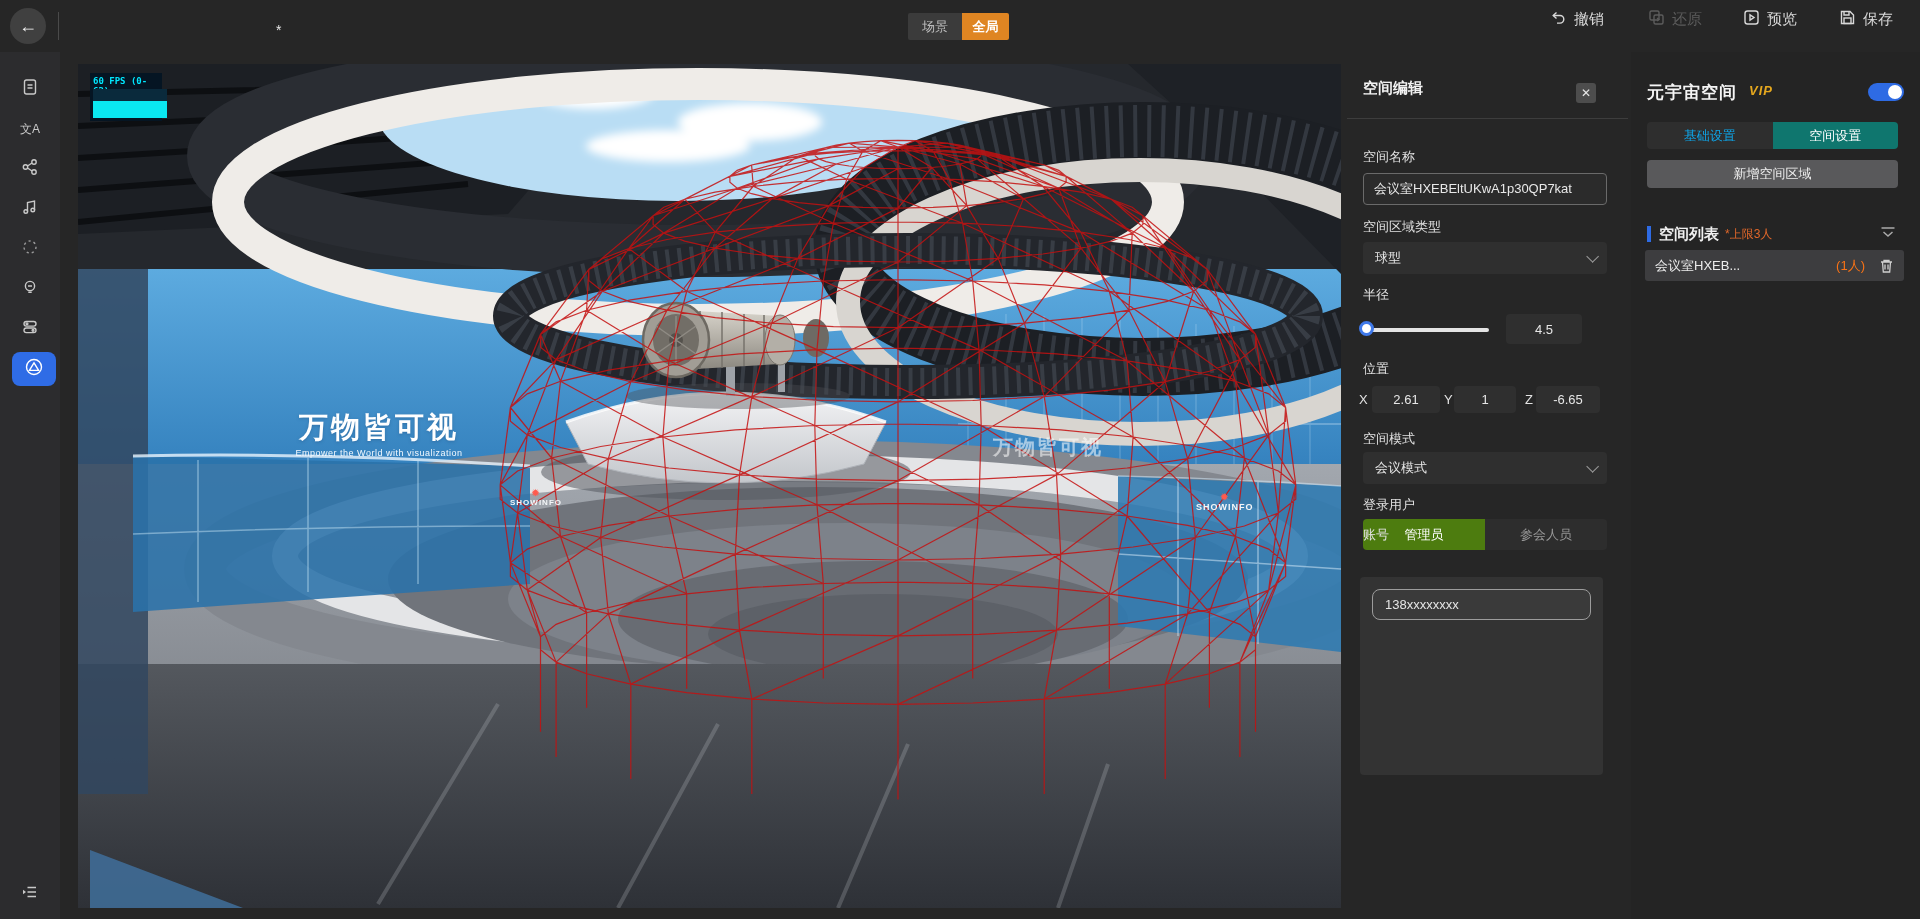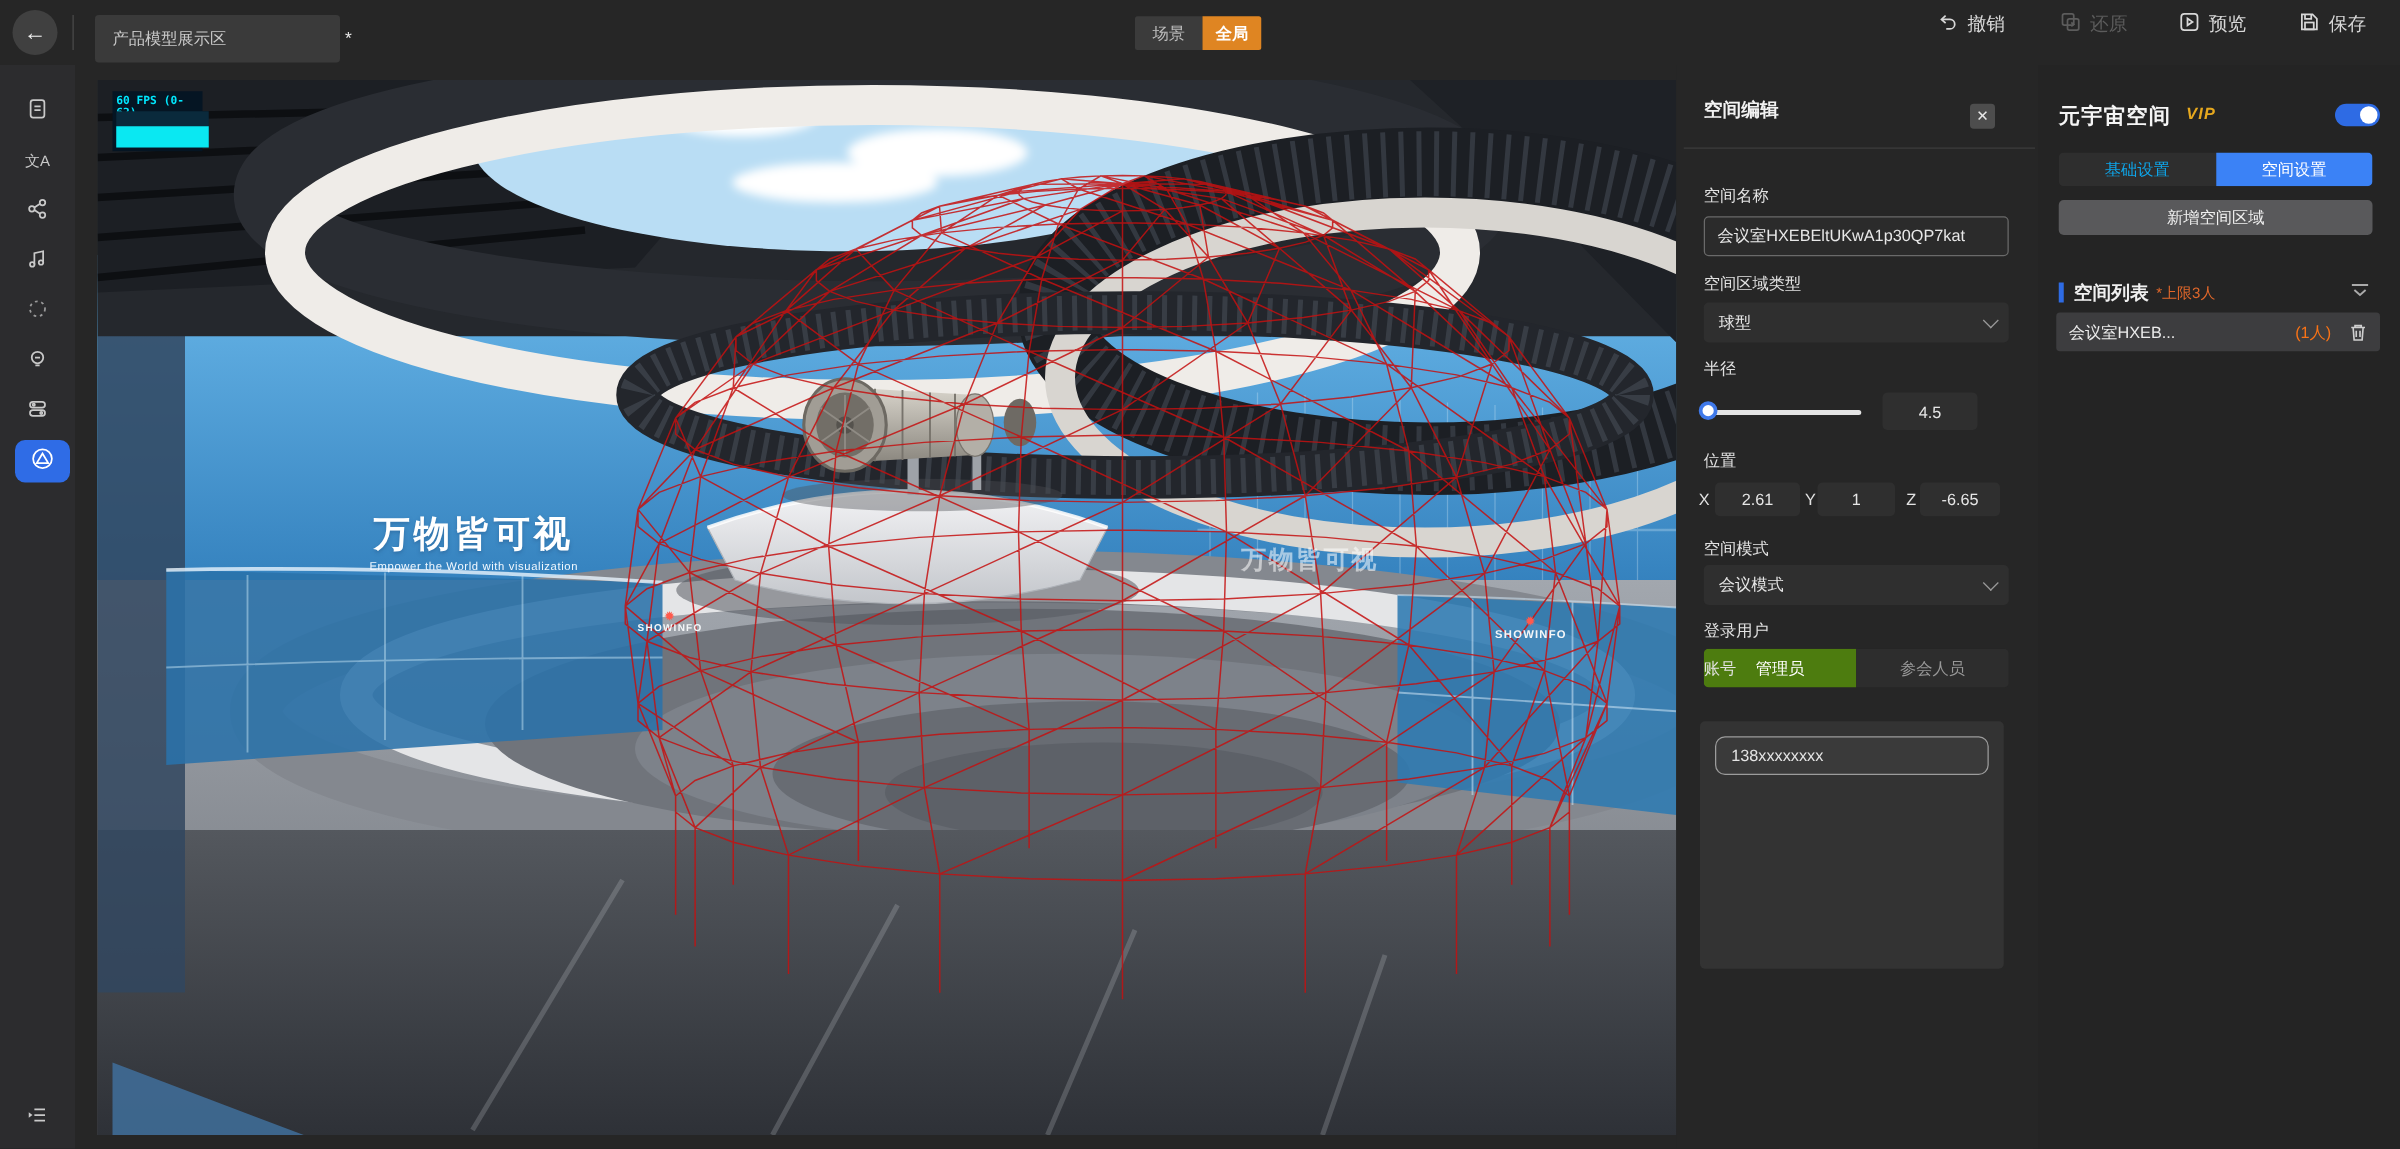--- a/index.html
+++ b/index.html
@@ -93,21 +93,21 @@
   #meta-panel { position:absolute; left:1631px; top:52px; width:289px; height:867px; background:#242424; }
   .mp { position:absolute; }
   #mp-title { left:16px; top:29px; font-size:17px; font-weight:bold; color:#f5f5f5; letter-spacing:1px; }
   #mp-vip { left:118px; top:31px; font-size:13px; font-weight:bold; font-style:italic; color:#e6a81e; letter-spacing:1px; }
   #mp-toggle { left:237px; top:31px; width:36px; height:18px; border-radius:9px; background:#2e6be4; cursor:pointer; }
   #mp-toggle::after { content:""; position:absolute; right:2px; top:2px; width:14px; height:14px;
     border-radius:50%; background:#ffffff; }
   #mp-tabs { left:16px; top:70px; width:251px; height:27px; display:flex; border-radius:4px; overflow:hidden; }
   #mp-tabs > div { width:50%; display:flex; align-items:center; justify-content:center; font-size:13px; cursor:pointer; }
   #mp-tab-basic { background:#2e2e2e; color:#0ea5e9; }
-  #mp-tab-space { background:#3b82f6; color:#ffffff; }
+  #mp-tab-space { background:#0f766e; color:#ffffff; }
   #mp-add-btn { left:16px; top:108px; width:251px; height:28px; background:#59595b; border:none;
     border-radius:4px; color:#f0f0f0; font-size:13px; cursor:pointer; font-family:"Liberation Sans",sans-serif; }
   #mp-list-header { left:16px; top:172px; width:251px; height:20px; display:flex; align-items:center; }
   #mp-list-bar { width:4px; height:16px; background:#2e6be4; margin-right:8px; }
   #mp-list-title { font-size:15px; font-weight:bold; color:#f0f0f0; }
   #mp-list-limit { font-size:12px; color:#e0672a; margin-left:6px; }
   #mp-collapse { position:absolute; right:2px; top:2px; cursor:pointer; }
   #mp-collapse svg { stroke:#aaaaaa; fill:none; stroke-width:1.5; }
   #mp-item { left:14px; top:198px; width:259px; height:31px; background:#3d3d3f; border-radius:3px;
     display:flex; align-items:center; padding:0 10px; cursor:pointer; }
@@ -117,21 +117,20 @@
   #mp-item-trash svg { stroke:#cfcfcf; fill:none; stroke-width:1.3; }
 </style>
 </head>
 <body>
 
 <div id="app">
 
   <div id="topbar">
     <div id="back-btn">←</div>
     <div id="topbar-sep"></div>
-    <input id="title-input" value="产品模型展示区" style="">
     <span id="modified-star">*</span>
     <button class="mode-btn" id="scene-btn">场景</button>
     <button class="mode-btn" id="global-btn">全局</button>
 
     <div class="tb-act" id="undo-act">
       <span>
         <svg width="17" height="17" viewBox="0 0 17 17">
             <path d="M3.5 6.5 H10 a3.8 3.8 0 0 1 0 7.6 H7"></path>
             <path d="M6.5 3.5 L3.2 6.5 L6.5 9.5"></path>
           </svg>

